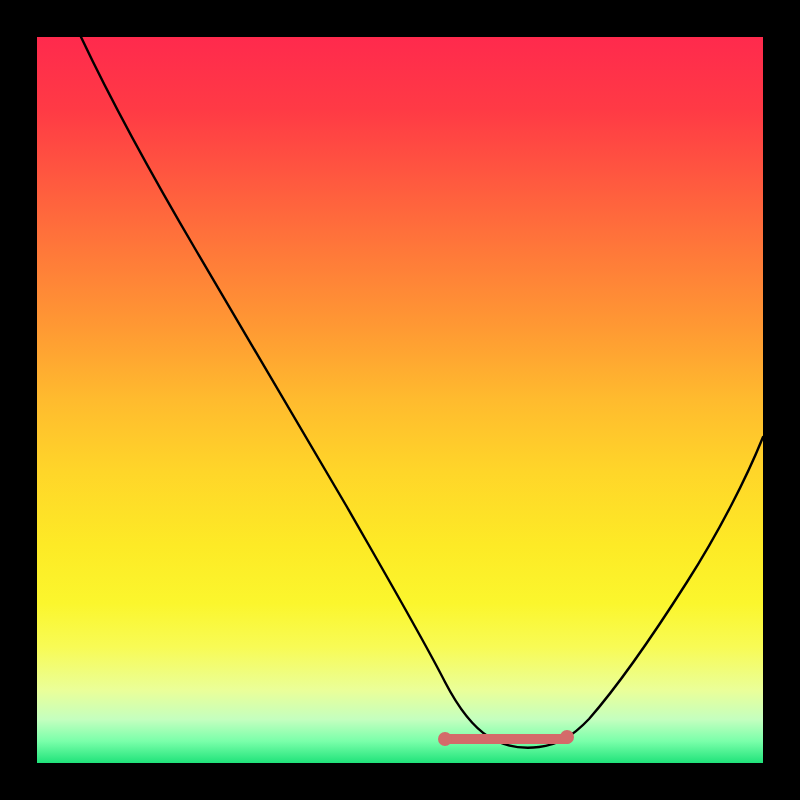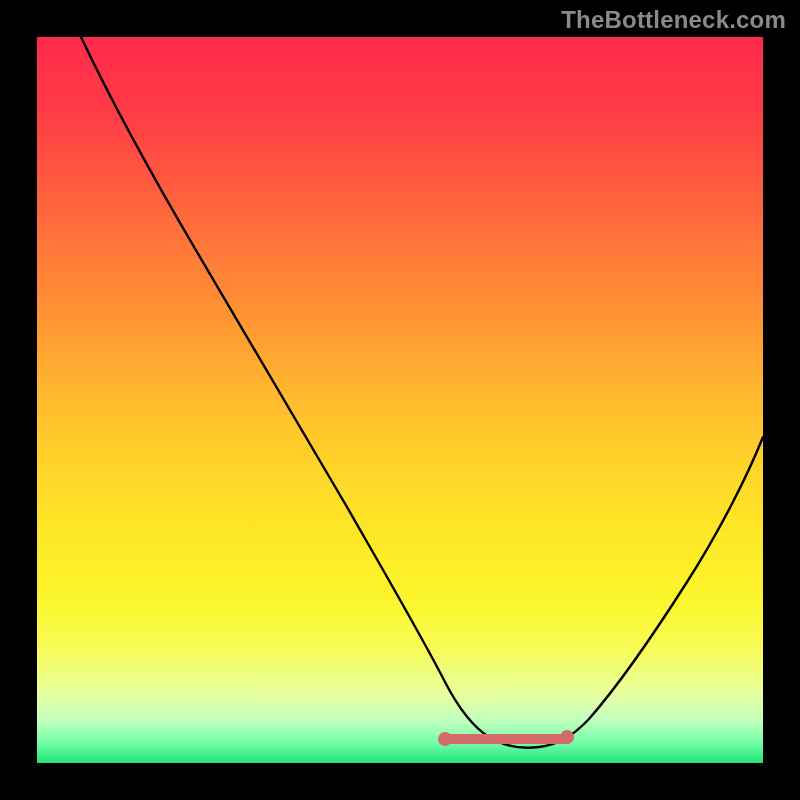--- a/index.html
+++ b/index.html
@@ -58,21 +58,20 @@
   }
   svg.curve {
     position: absolute;
     inset: 0;
   }
 </style>
 </head>
 <body>
 
 <div class="frame">
-  <div class="watermark">TheBottleneck.com</div>
 
   <div class="plot">
     <div class="gradient"></div>
 
     <svg class="curve" viewBox="0 0 726 726" preserveAspectRatio="none">
       <path fill="none" stroke="#000" stroke-width="2.4" stroke-linecap="round" d="M 44 0
                C 70 55, 110 130, 160 215
                C 210 300, 260 385, 310 470
                C 350 540, 385 600, 408 645
                C 422 672, 436 690, 452 700

